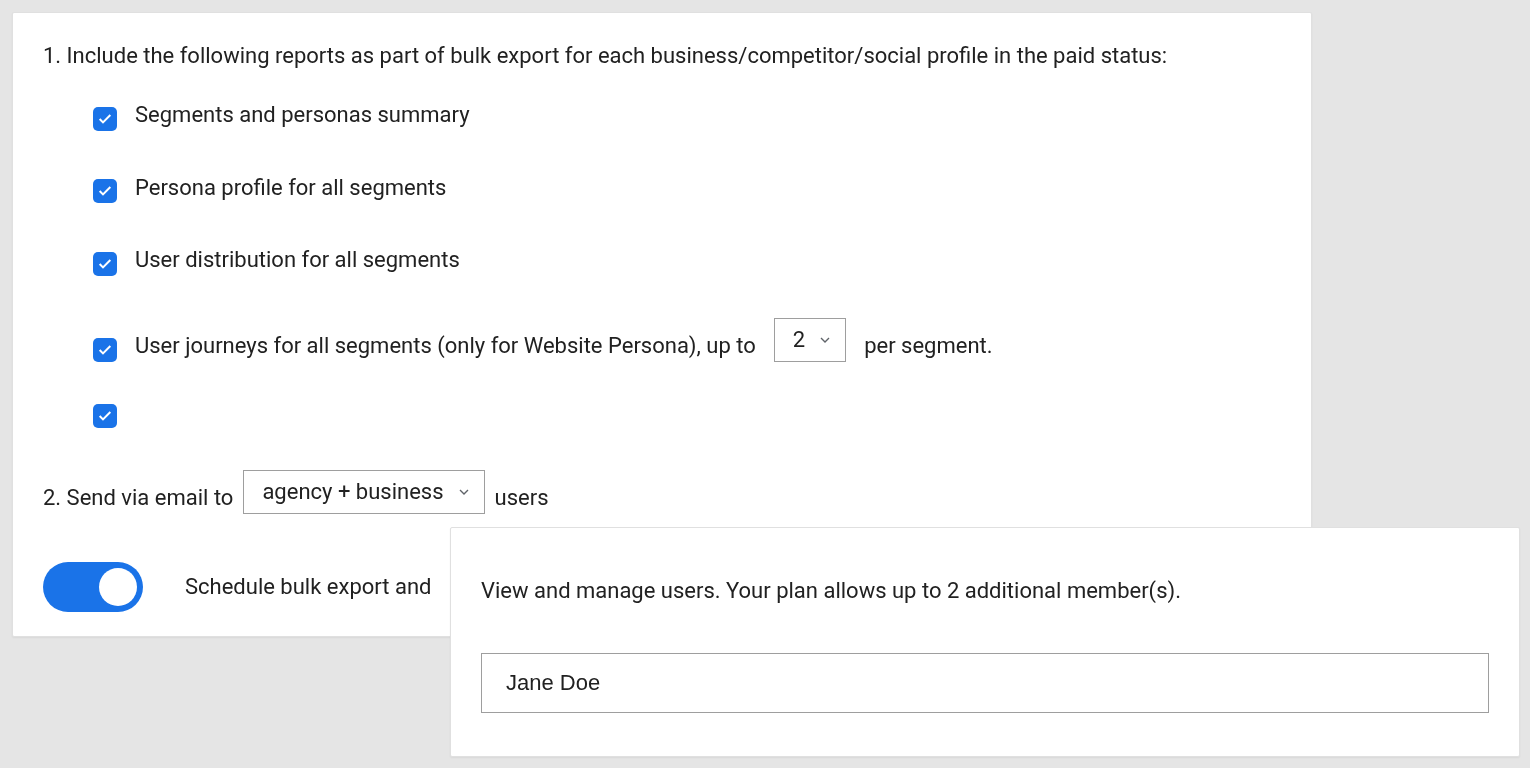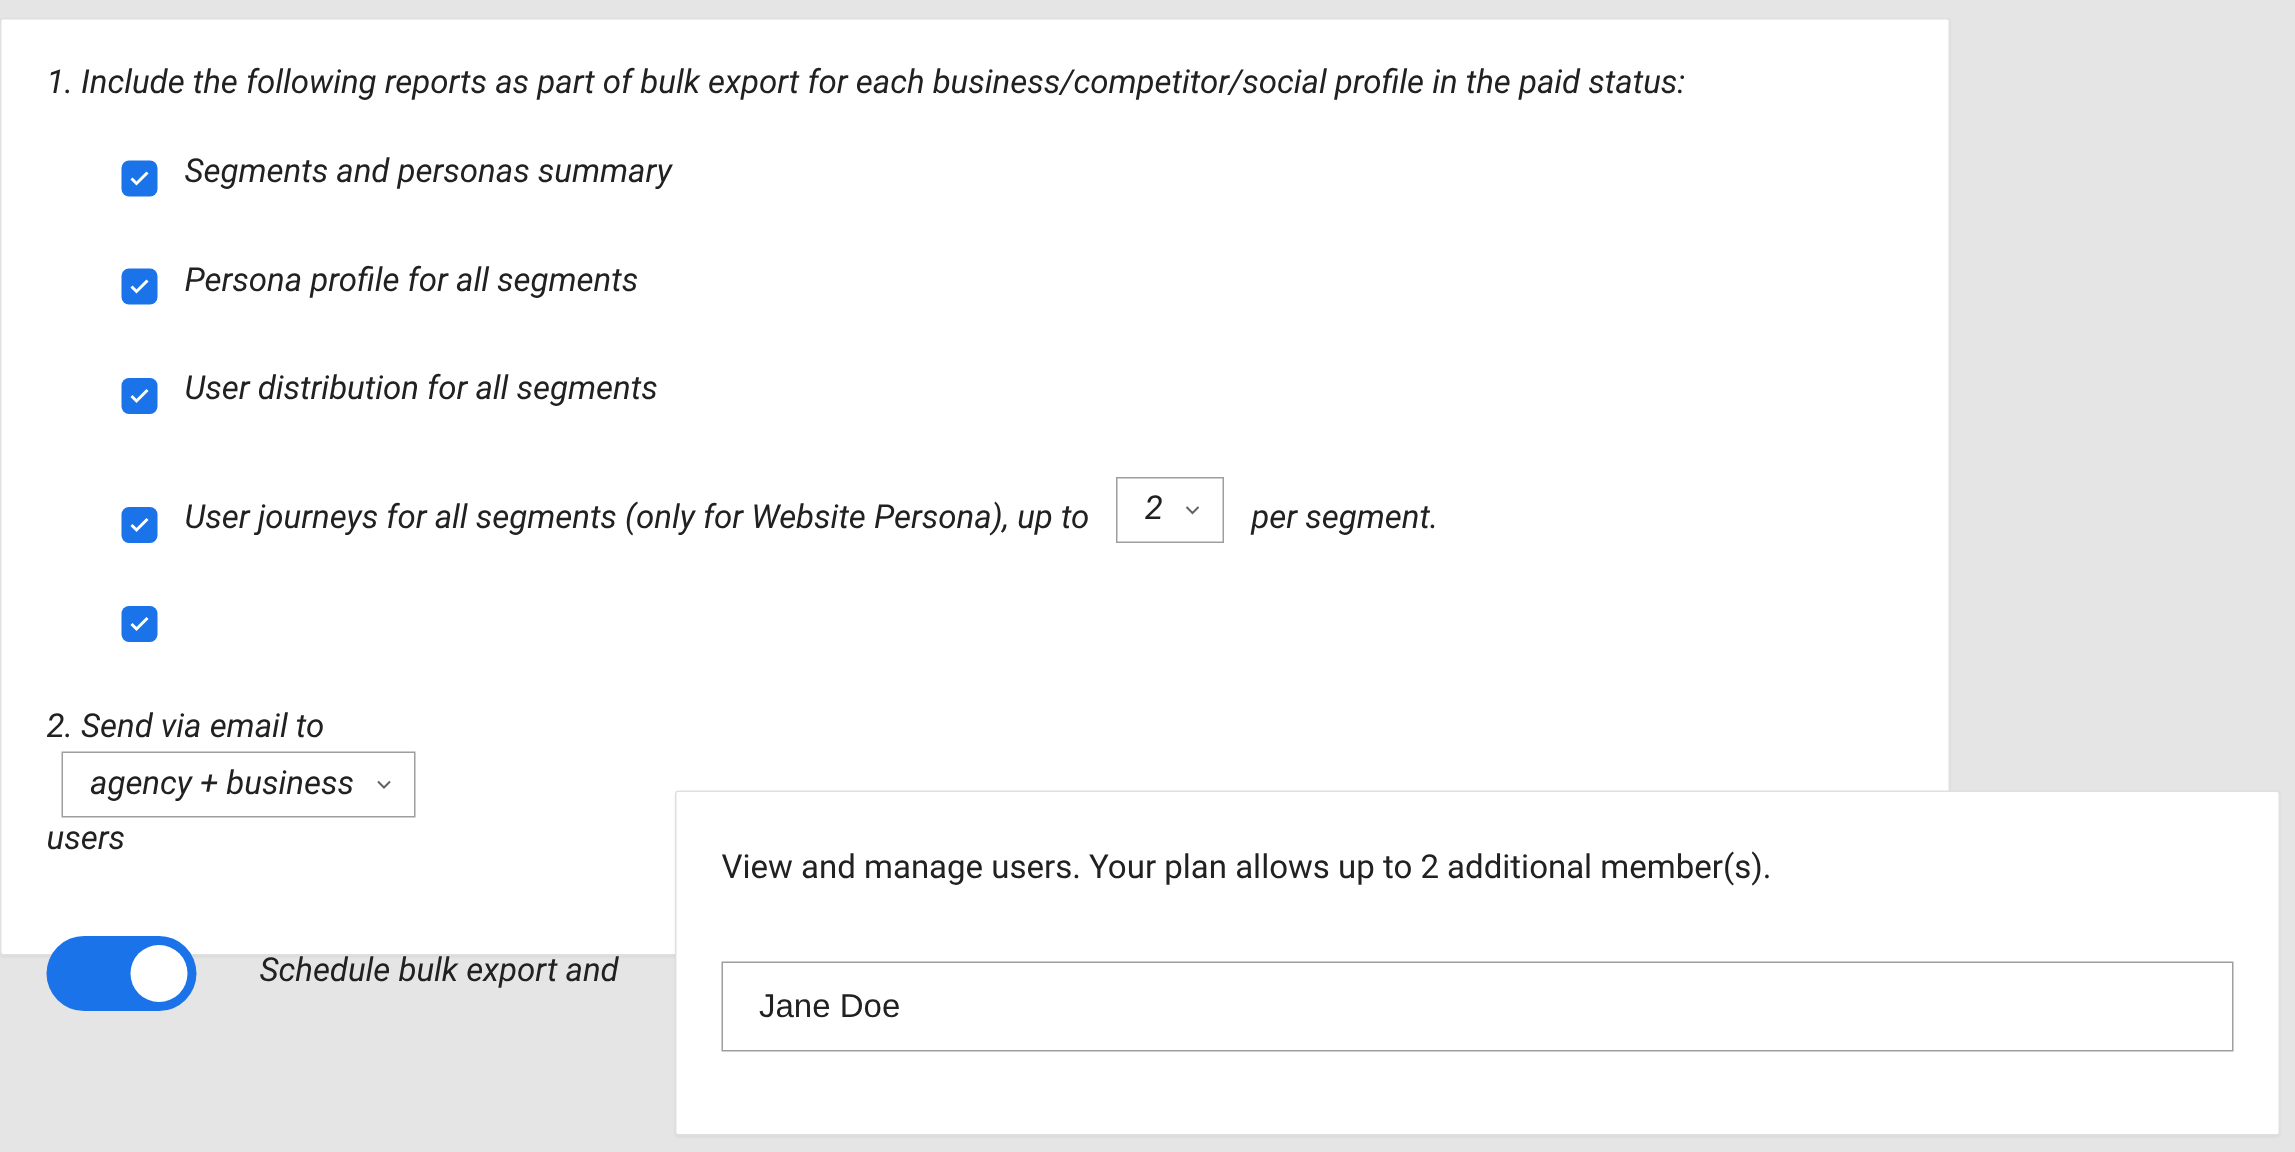--- a/index.html
+++ b/index.html
@@ -19,25 +19,24 @@
   .card {
     position: absolute;
     background: #ffffff;
     border: 1px solid #e0e0e0;
     box-shadow: 0 1px 2px rgba(0,0,0,0.06);
     border-radius: 2px;
     padding: 28px 30px;
   }
 
   .card-main {
-    left: 0;
+    left: 12px;
     top: 12px;
     width: 1300px;
     height: 625px;
-    font-style: italic;
   }
 
   .card-popup {
     left: 450px;
     top: 527px;
     width: 1070px;
     height: 230px;
   }
 
   .section-1-heading {}
@@ -94,24 +93,23 @@
     width: 16px;
     height: 16px;
     stroke: #5f6368;
     stroke-width: 2;
     fill: none;
     flex-shrink: 0;
   }
 
   .section-2 {
     display: flex;
-    align-items: flex-start;
+    align-items: flex-end;
     flex-wrap: wrap;
     margin-top: 2px;
-    flex-direction: column;
   }
 
   .schedule-row {
     margin-top: 48px;
     display: flex;
     align-items: center;
     gap: 42px;
   }
 
   .toggle {
@@ -128,21 +126,21 @@
     right: 6px;
     top: 6px;
     width: 38px;
     height: 38px;
     background: #fff;
     border-radius: 50%;
   }
 
   
   .popup-text {
-    margin-top: 8px;
+    margin-top: 20px;
     margin-bottom: 46px;
   }
 
   .user-fields {
     display: flex;
     gap: 52px;
   }
 
   .input-box {
     border: 1px solid #9e9e9e;

